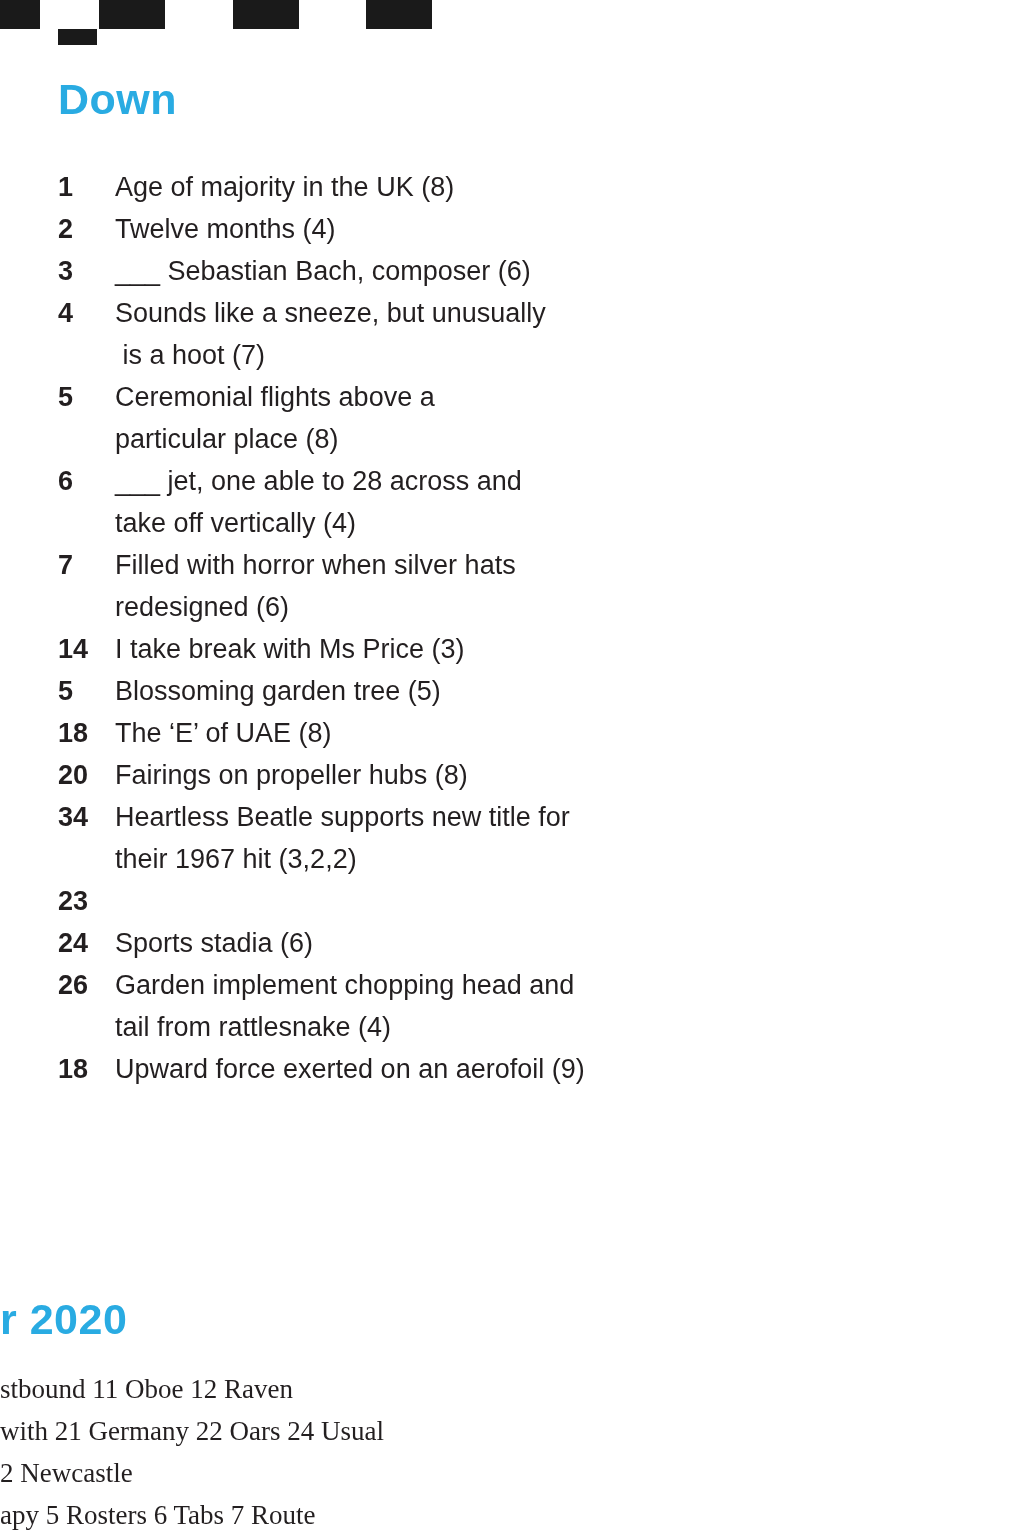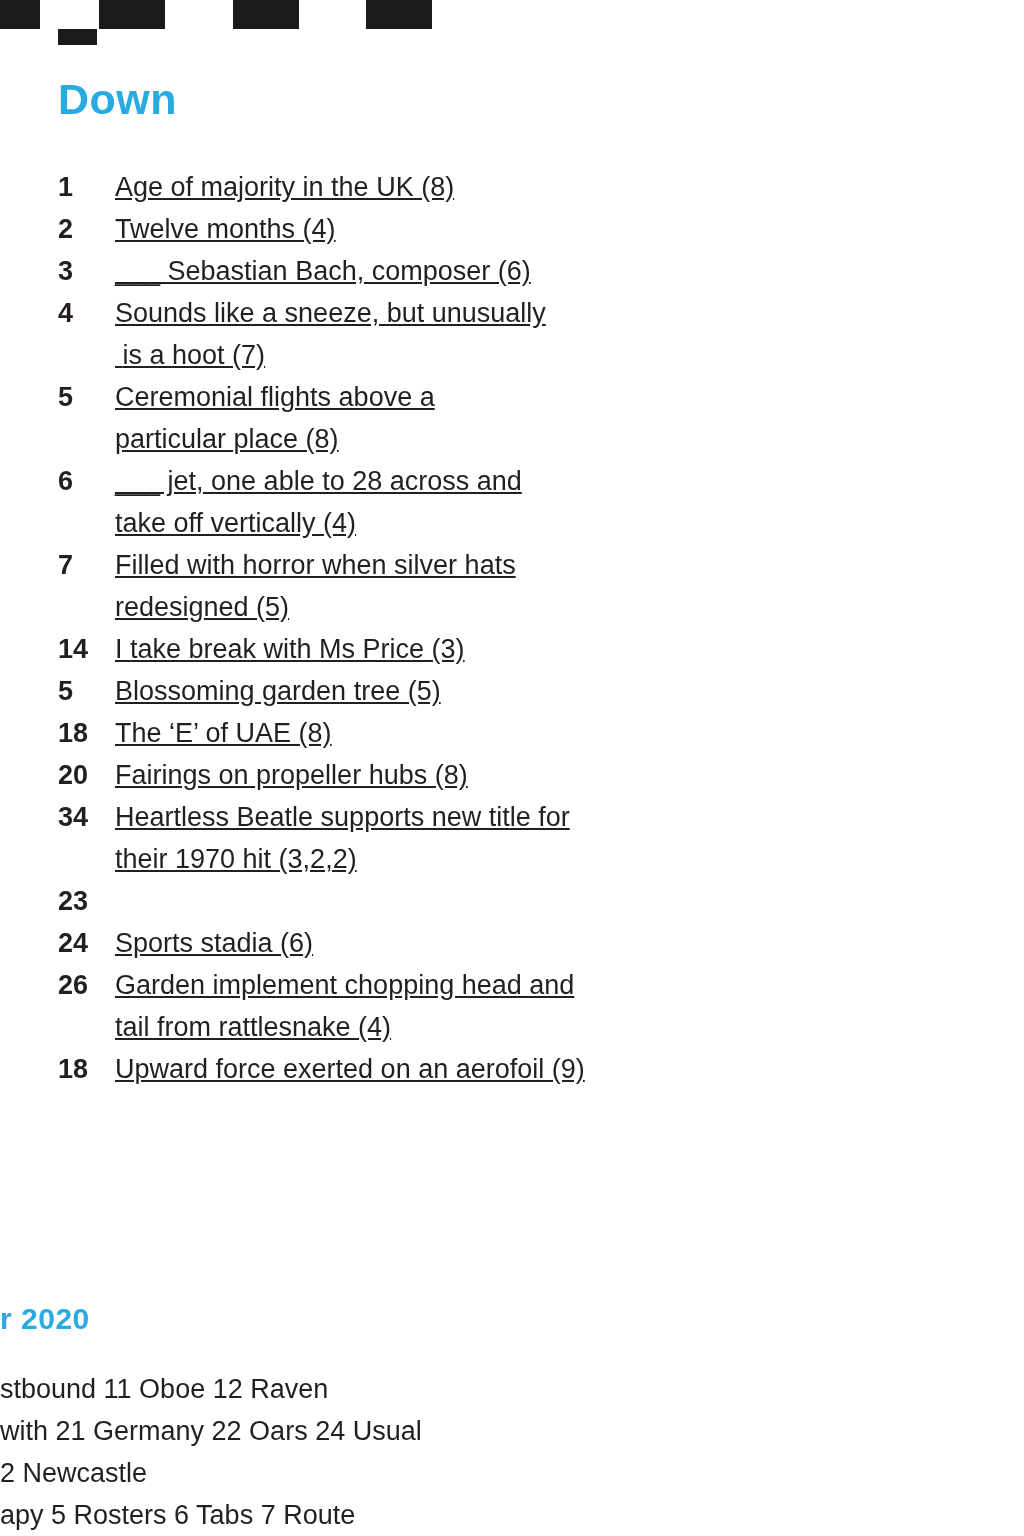--- a/index.html
+++ b/index.html
@@ -52,44 +52,44 @@
     display: flex;
     align-items: flex-start;
   }
   .clue-num {
     width: 57px;
     flex: 0 0 57px;
     font-weight: 700;
   }
   .clue-text {
     white-space: pre-wrap;
-    text-decoration: underline;
   }
 
   
   .solutions-section {
     position: absolute;
     top: 1296px;
     left: 0;
     width: 700px;
   }
   .solutions-heading {
     color: #29abe2;
-    font-size: 30px;
+    font-size: 43px;
     line-height: 46px;
     font-weight: 700;
     margin: 0 0 26px 0;
     letter-spacing: 0.5px;
   }
   .sol-lines {
     font-size: 27px;
     line-height: 42px;
   }
   .sol-line {
     white-space: pre-wrap;
+    font-family: Liberation Serif, serif;
   }
 </style>
 </head>
 <body>
 
 <div class="grid-fragment" id="grid">
     <div class="grid-cell" style="left: 0px; top: 0px; width: 40px; height: 29px;"></div>
     <div class="grid-cell" style="left: 99px; top: 0px; width: 66px; height: 29px;"></div>
     <div class="grid-cell" style="left: 233px; top: 0px; width: 66px; height: 29px;"></div>
     <div class="grid-cell" style="left: 366px; top: 0px; width: 66px; height: 29px;"></div>
@@ -122,42 +122,42 @@
 particular place (8)</span>
       </div>
       <div class="clue">
         <span class="clue-num">6</span>
         <span class="clue-text">___ jet, one able to 28 across and
 take off vertically (4)</span>
       </div>
       <div class="clue">
         <span class="clue-num">7</span>
         <span class="clue-text">Filled with horror when silver hats
-redesigned (5)</span>
+redesigned (6)</span>
       </div>
       <div class="clue">
         <span class="clue-num">14</span>
         <span class="clue-text">I take break with Ms Price (3)</span>
       </div>
       <div class="clue">
         <span class="clue-num">5</span>
         <span class="clue-text">Blossoming garden tree (5)</span>
       </div>
       <div class="clue">
         <span class="clue-num">18</span>
         <span class="clue-text">The ‘E’ of UAE (8)</span>
       </div>
       <div class="clue">
         <span class="clue-num">20</span>
         <span class="clue-text">Fairings on propeller hubs (8)</span>
       </div>
       <div class="clue">
         <span class="clue-num">34</span>
         <span class="clue-text">Heartless Beatle supports new title for
-their 1970 hit (3,2,2)</span>
+their 1967 hit (3,2,2)</span>
       </div>
       <div class="clue">
         <span class="clue-num">23</span>
       </div>
       <div class="clue">
         <span class="clue-num">24</span>
         <span class="clue-text">Sports stadia (6)</span>
       </div>
       <div class="clue">
         <span class="clue-num">26</span>

